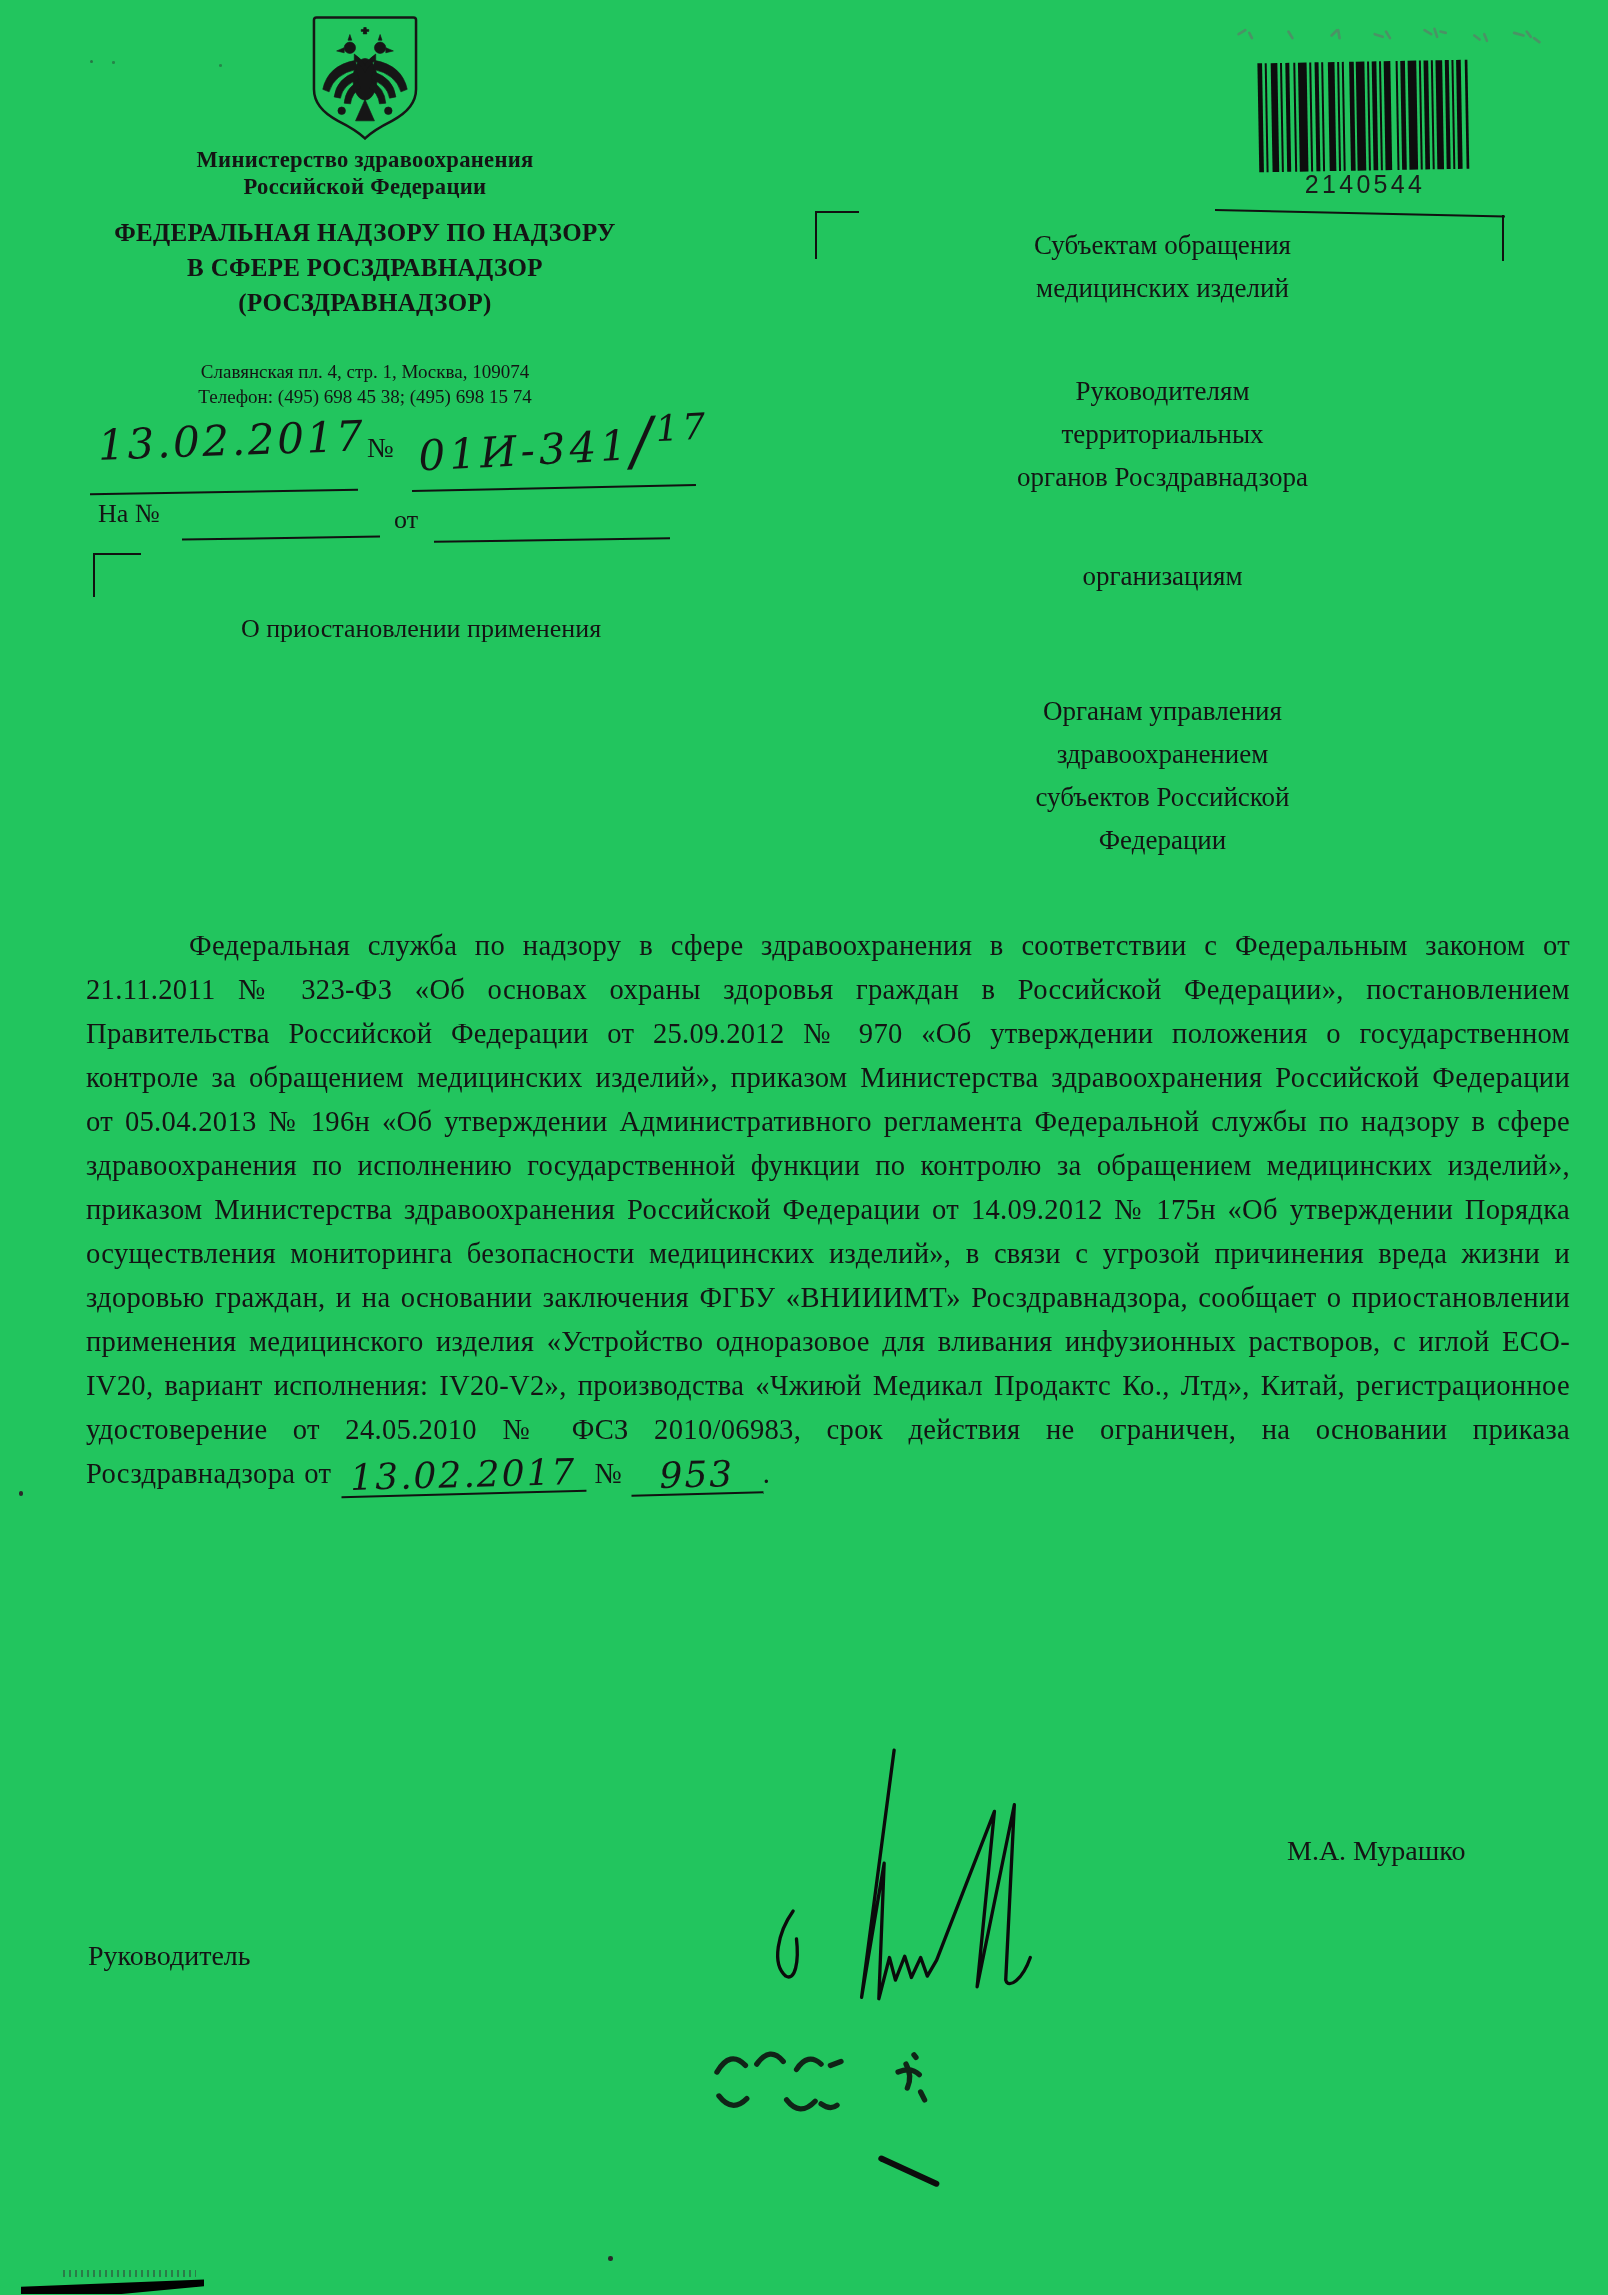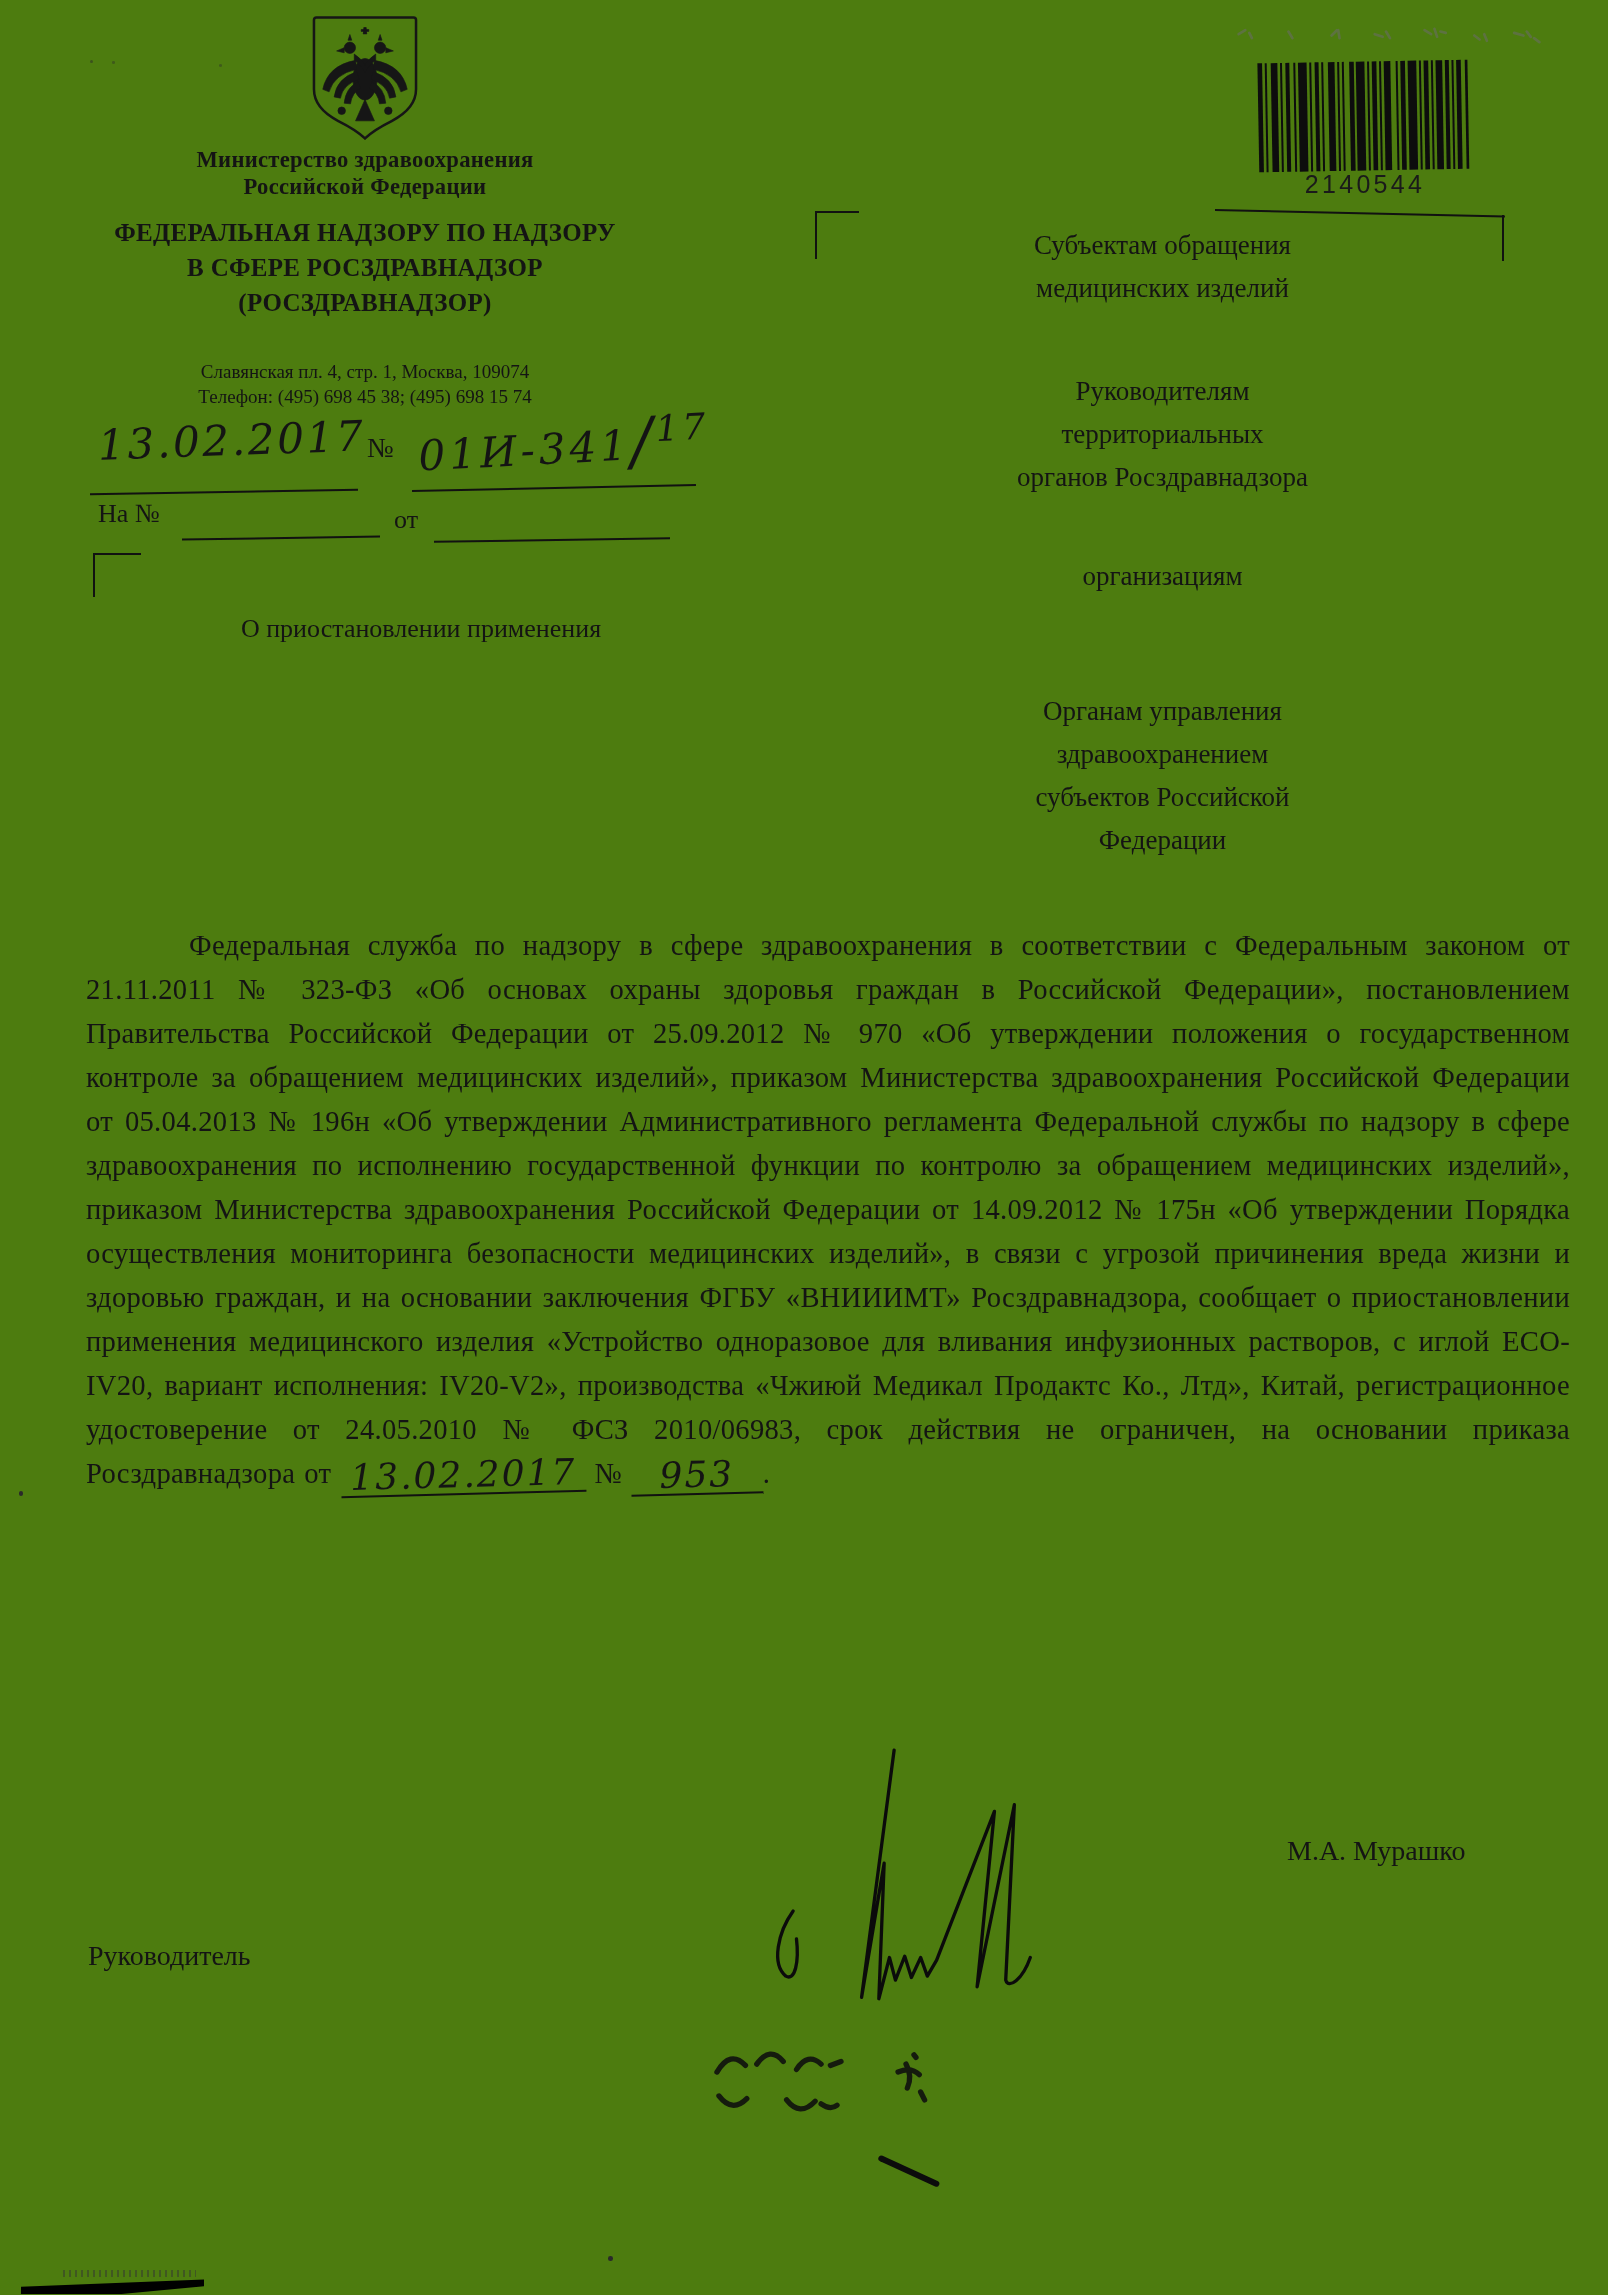--- a/index.html
+++ b/index.html
@@ -1,19 +1,19 @@
 <!DOCTYPE html>
 <html style="font-size:10.6px"><head>
 <meta charset="utf-8">
 <style>
   html,body{margin:0;padding:0;background:#777;}
   .page{
     position:relative;
     width:1609px;height:2295px;
-    background:#4d7c0f;
+    background:#22c55e;
     font-family:"Liberation Serif", serif;
     color:#141414;
     overflow:hidden;
   }
   
   .letterhead{position:absolute;left:76px;top:14.6px;width:578px;text-align:center;}
   .emblem{display:block;margin:0 auto 6.6px auto;}
   .ministry{font-weight:bold;font-size:22.6px;line-height:26.6px;letter-spacing:0.3px;}
   .service{font-weight:bold;font-size:25px;line-height:35px;margin-top:14.6px;letter-spacing:0.3px;}
   .contact{font-size:19px;line-height:25px;margin-top:39px;}

